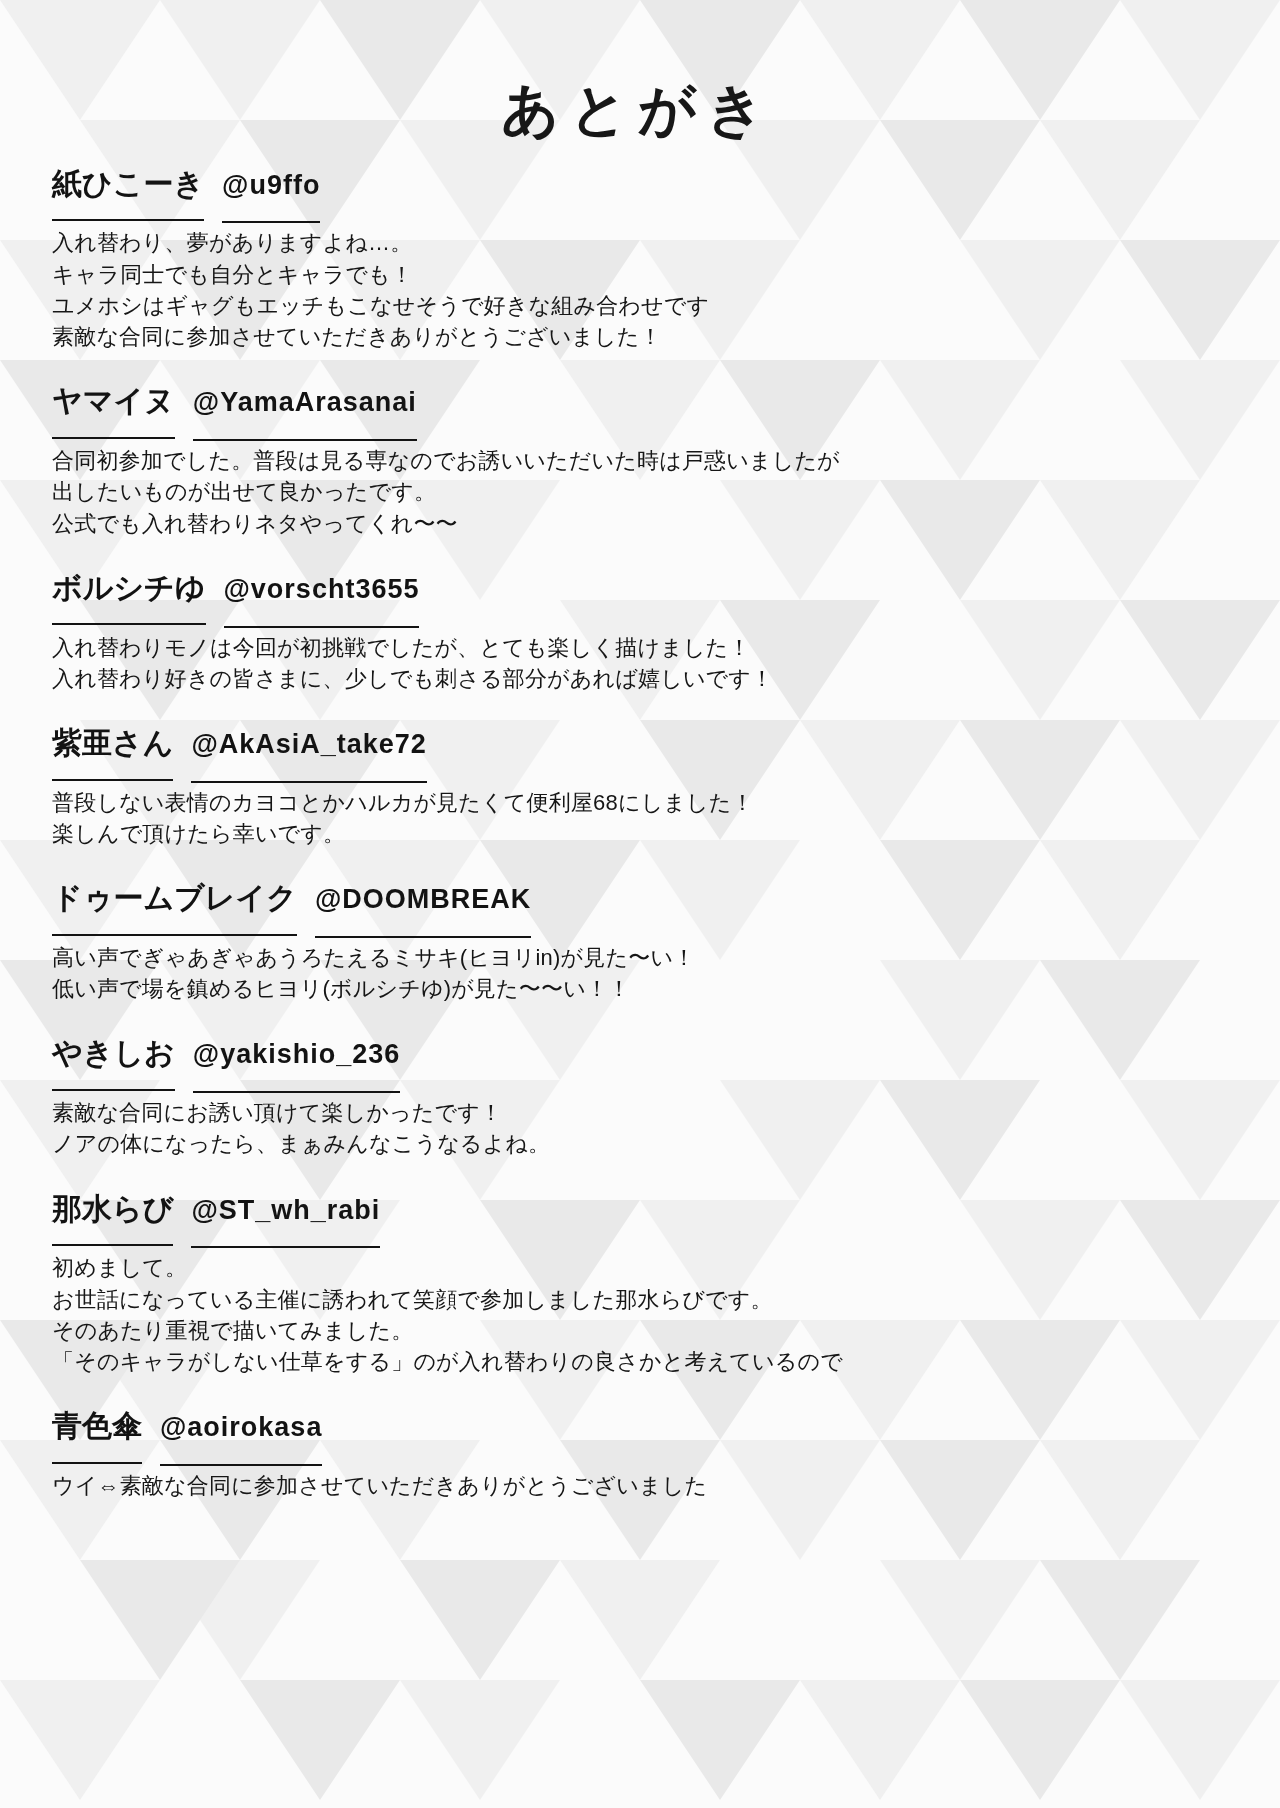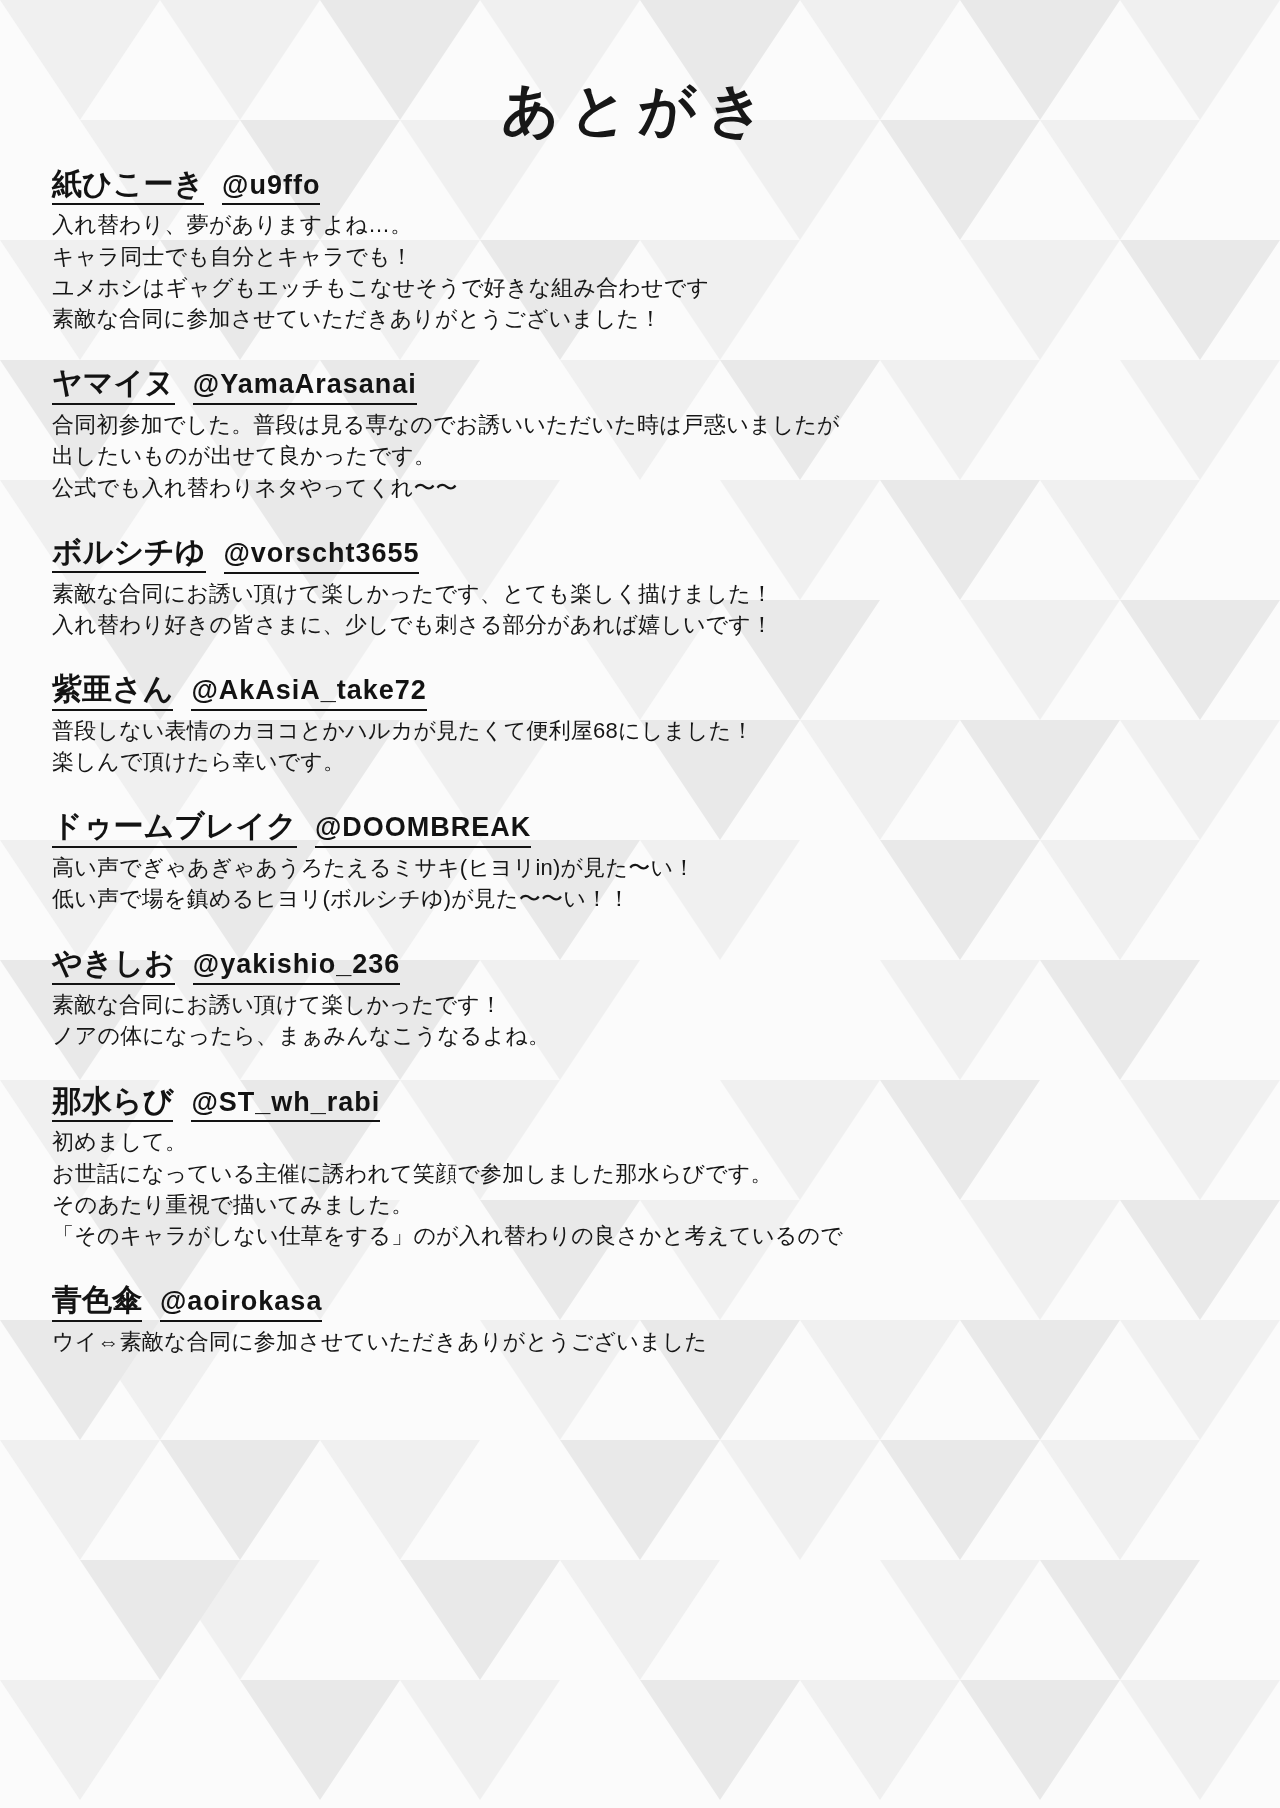--- a/index.html
+++ b/index.html
@@ -57,31 +57,31 @@
     gap: 18px;
     margin-bottom: 4px;
   }
 
   .entry-name {
     font-size: 30px;
     font-weight: 700;
     color: #131313;
     border-bottom: 2px solid #131313;
     line-height: 1.25;
-    padding-bottom: 1px;
+    padding-bottom: 17px;
   }
 
   .entry-handle {
     font-size: 27px;
     font-weight: 700;
     color: #131313;
     border-bottom: 2px solid #131313;
     line-height: 1.25;
     letter-spacing: 1px;
-    padding-bottom: 1px;
+    padding-bottom: 19px;
   }
 
   .entry-line {
     font-size: 22px;
     color: #161616;
     line-height: 1.42;
     letter-spacing: 0.2px;
     white-space: pre-wrap;
   }
 </style>
@@ -220,21 +220,21 @@
       <div class="entry-line">合同初参加でした。普段は見る専なのでお誘いいただいた時は戸惑いましたが</div>
       <div class="entry-line">出したいものが出せて良かったです。</div>
       <div class="entry-line">公式でも入れ替わりネタやってくれ〜〜</div>
     </div>
 
     <div class="entry">
       <div class="entry-head">
         <span class="entry-name">ボルシチゆ</span>
         <span class="entry-handle">@vorscht3655</span>
       </div>
-      <div class="entry-line">素敵な合同にお誘い頂けて楽しかったです、とても楽しく描けました！</div>
+      <div class="entry-line">入れ替わりモノは今回が初挑戦でしたが、とても楽しく描けました！</div>
       <div class="entry-line">入れ替わり好きの皆さまに、少しでも刺さる部分があれば嬉しいです！</div>
     </div>
 
     <div class="entry">
       <div class="entry-head">
         <span class="entry-name">紫亜さん</span>
         <span class="entry-handle">@AkAsiA_take72</span>
       </div>
       <div class="entry-line">普段しない表情のカヨコとかハルカが見たくて便利屋68にしました！</div>
       <div class="entry-line">楽しんで頂けたら幸いです。</div>

